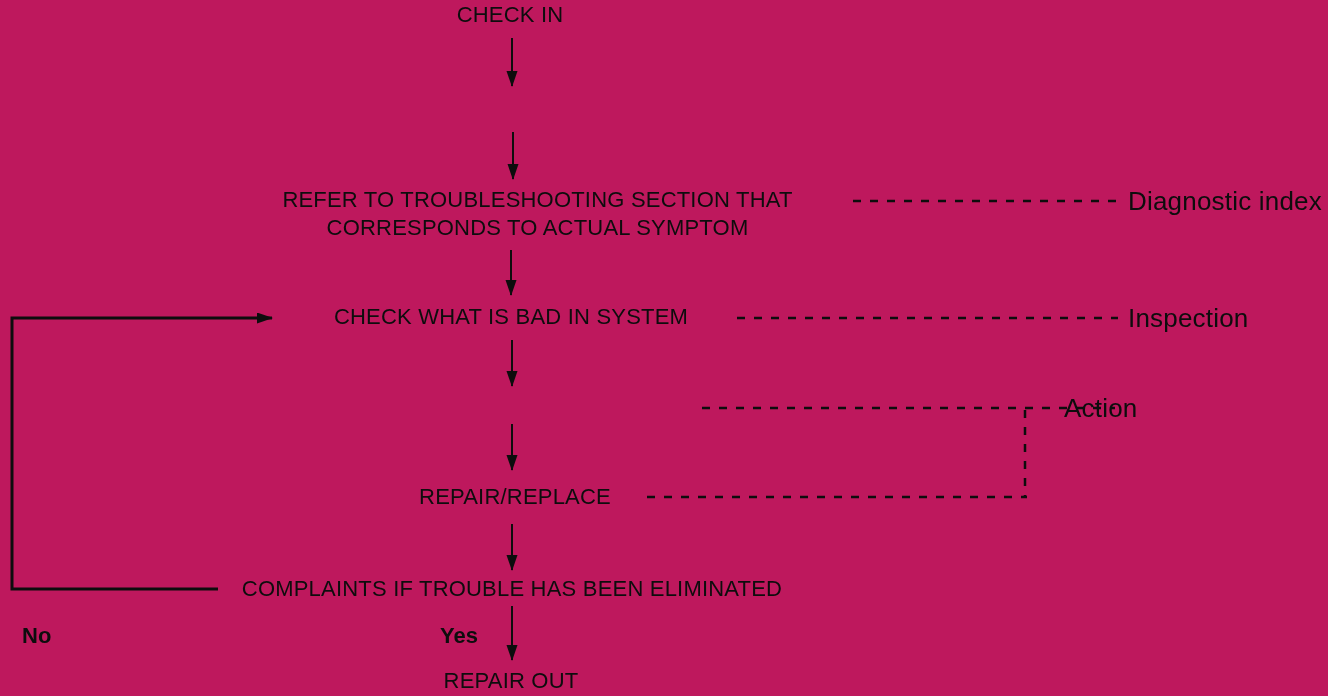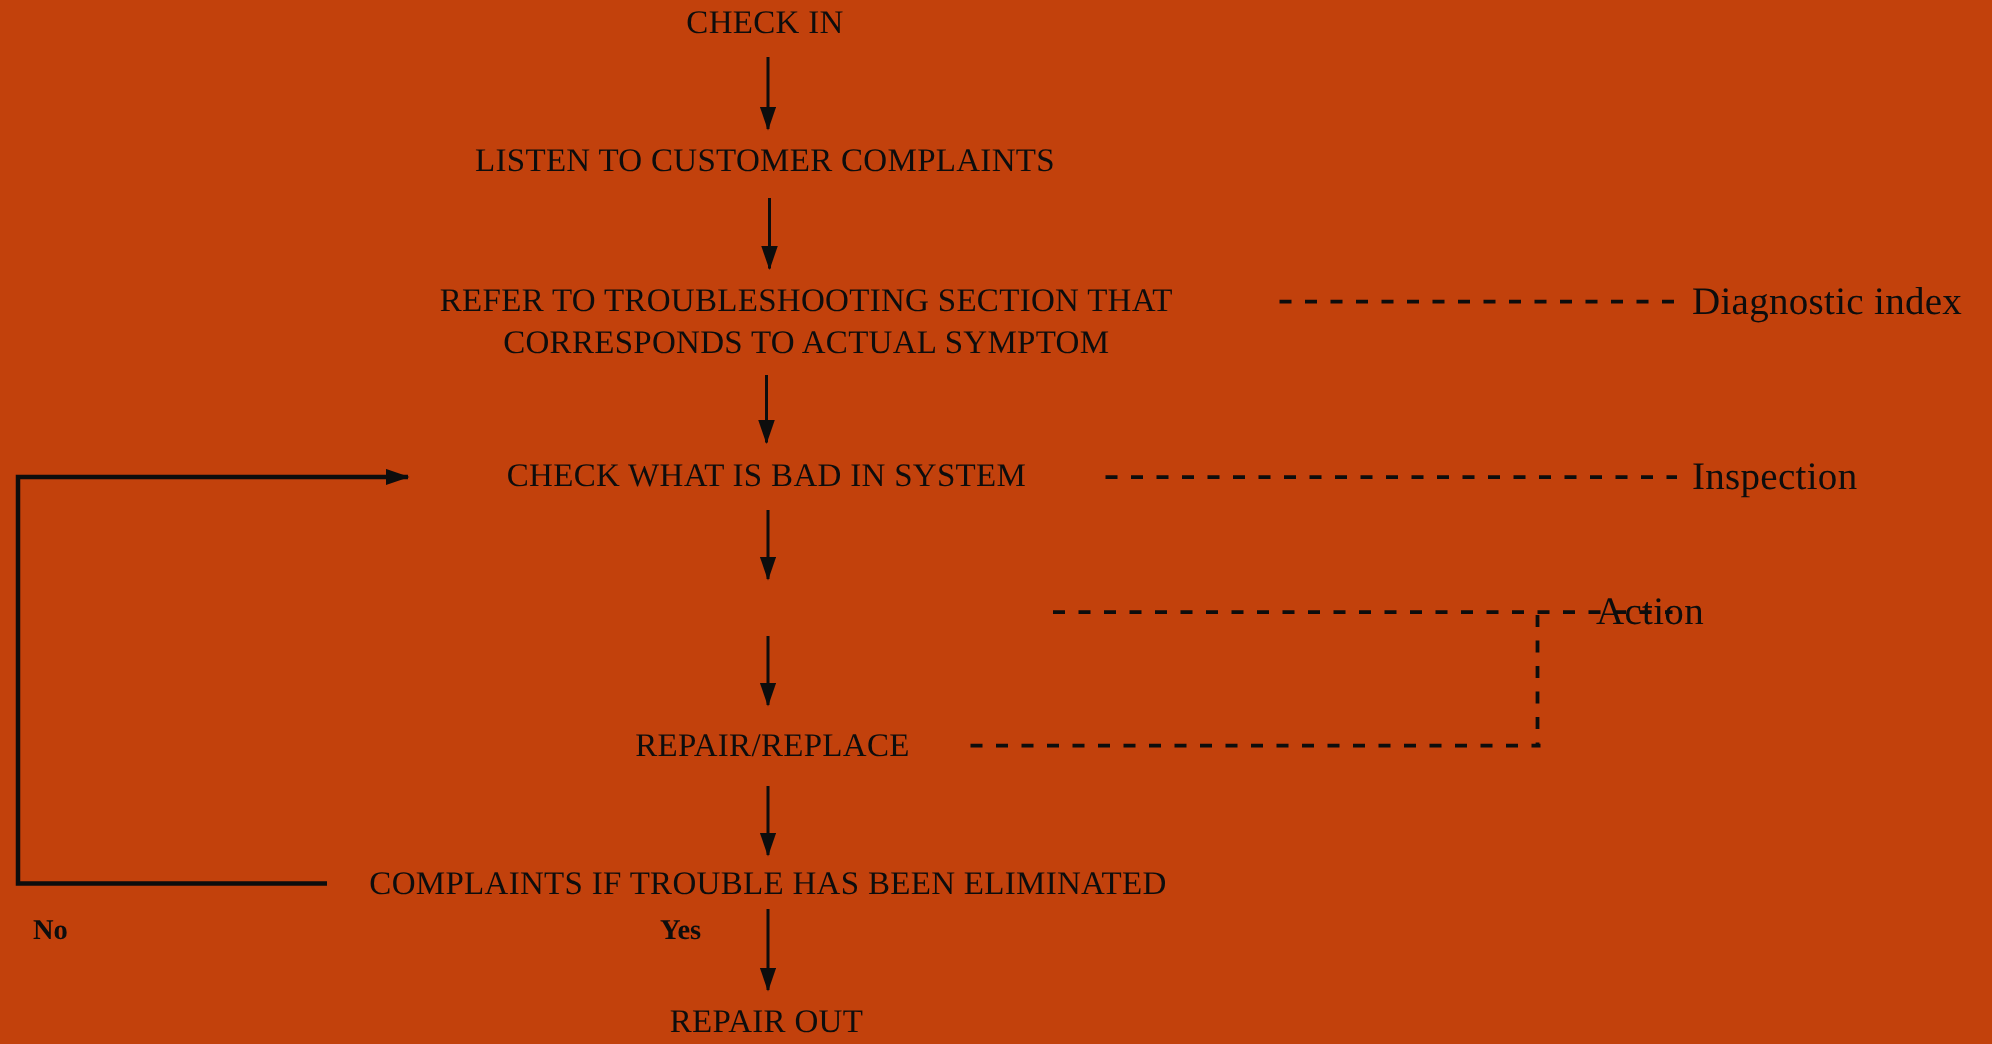--- a/index.html
+++ b/index.html
@@ -4,22 +4,22 @@
 <style>
   html, body {
     margin: 0;
     padding: 0;
     background: #ffffff;
   }
   .canvas {
     position: relative;
     width: 1328px;
     height: 696px;
-    background: #c2410c;
-    font-family: Liberation Serif, serif;
+    background: #be185d;
+    font-family: Liberation Sans, sans-serif;
     color: #0d0d0d;
     overflow: hidden;
   }
   .connectors {
     position: absolute;
     left: 0;
     top: 0;
     width: 1328px;
     height: 696px;
   }
@@ -37,24 +37,25 @@
   }
   .side-label {
     position: absolute;
     font-size: 26px;
     line-height: 26px;
     letter-spacing: 0.2px;
     white-space: nowrap;
   }
   .branch-label {
     position: absolute;
-    font-size: 19px;
+    font-size: 22px;
     line-height: 26px;
     font-weight: 700;
     white-space: nowrap;
+    margin-top: 15px;
   }
 </style>
 </head>
 <body>
 
 <div class="canvas">
 
   <svg class="connectors" viewBox="0 0 1328 696" xmlns="http://www.w3.org/2000/svg">
     <defs>
       <marker id="arrowhead" markerUnits="userSpaceOnUse" markerWidth="18" markerHeight="13" refX="15" refY="5.5" orient="auto">
@@ -80,21 +81,20 @@
       <line x1="853" y1="201" x2="1120" y2="201"></line>
       <line x1="737" y1="318" x2="1118" y2="318"></line>
       <line x1="702" y1="408" x2="1115" y2="408"></line>
       <line x1="1025" y1="410" x2="1025" y2="497"></line>
       <line x1="647" y1="497" x2="1027" y2="497"></line>
     </g>
   </svg>
 
   <div class="node" style="left:380px; top:2px;   width:260px;">CHECK IN</div>
 
-  <div class="node" style="left:280px; top:94px;  width:460px;">LISTEN TO CUSTOMER COMPLAINTS</div>
 
   <div class="node" style="left:310px; top:304px; width:402px;">CHECK WHAT IS BAD IN SYSTEM</div>
 
   <div class="node two-line" style="left:245px; top:186px; width:585px;">
     <span>REFER TO TROUBLESHOOTING SECTION THAT</span><br>
     <span>CORRESPONDS TO ACTUAL SYMPTOM</span>
   </div>
 
 
   <div class="node" style="left:385px; top:484px; width:260px;">REPAIR/REPLACE</div>

